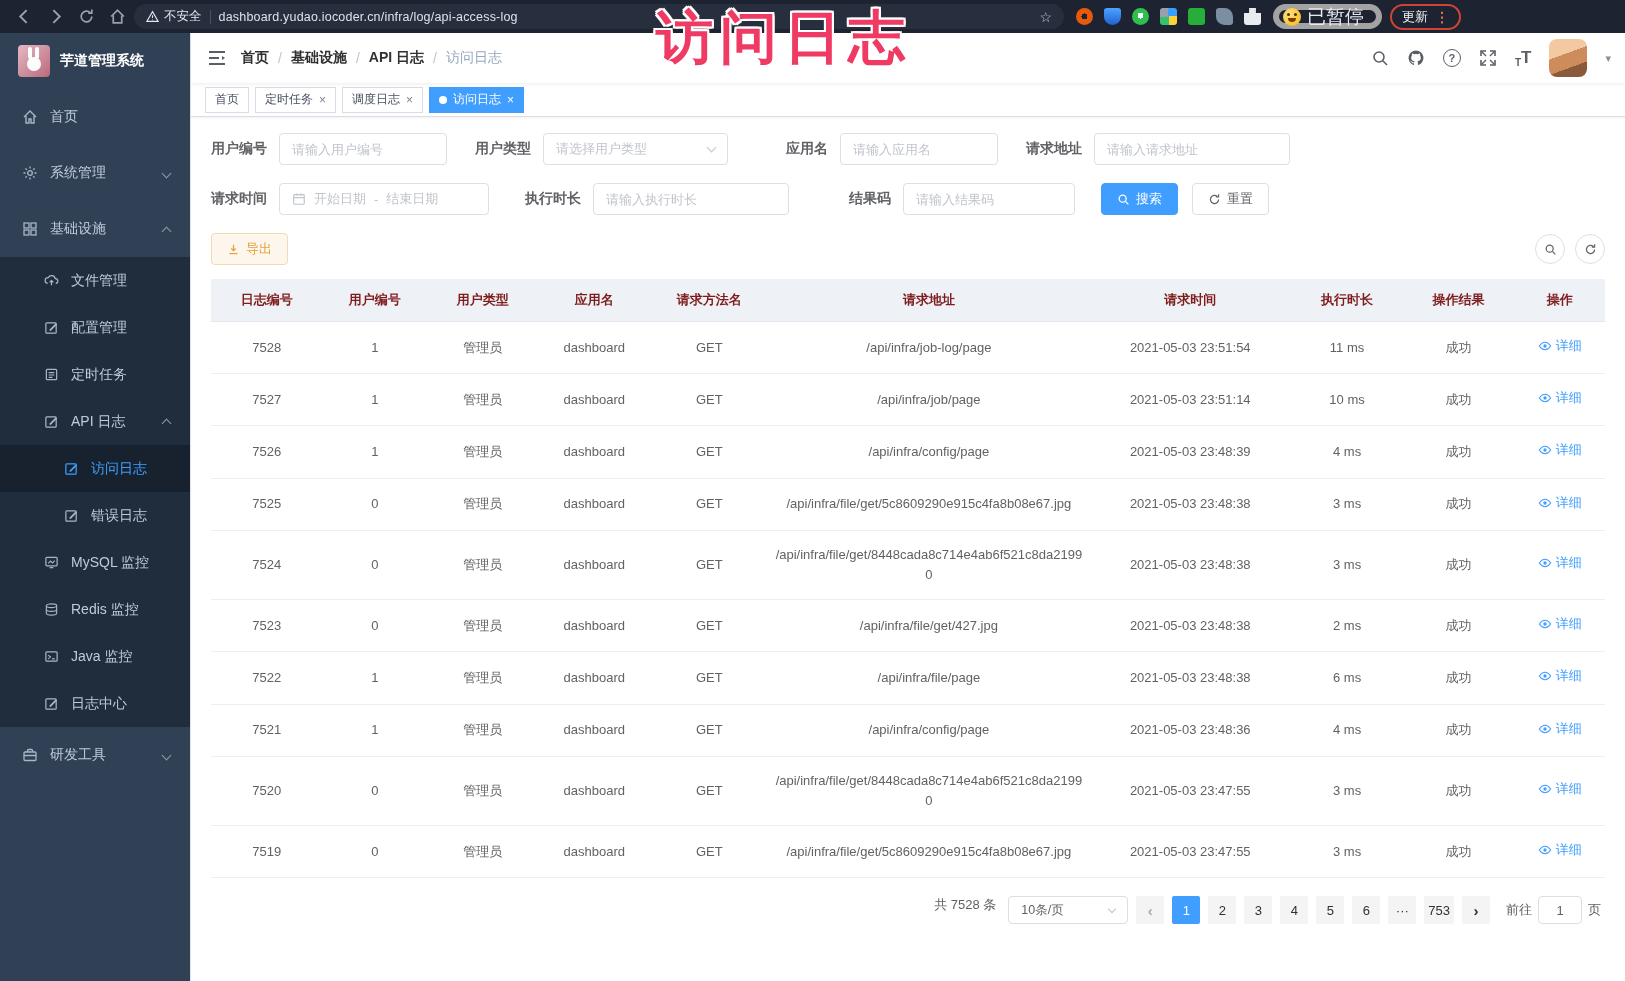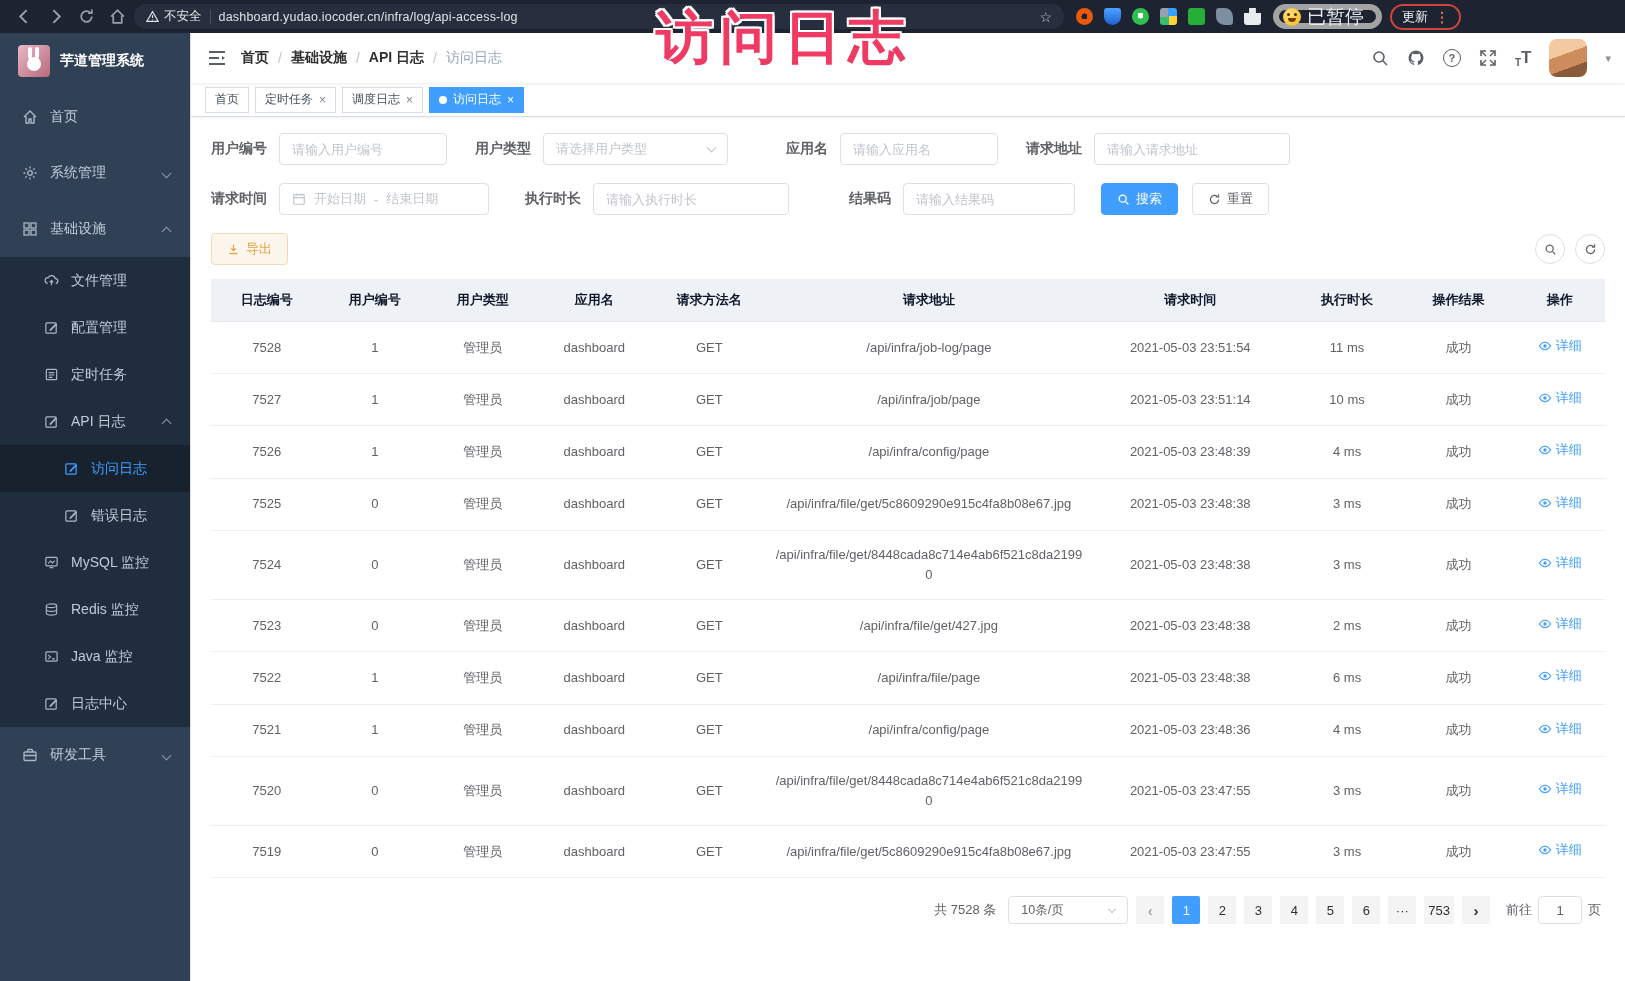--- a/index.html
+++ b/index.html
@@ -94,27 +94,27 @@
   .btn .bi { width:13px; height:13px; }
   .btn-primary { background:#409eff; border-color:#409eff; color:#fff; }
   .btn-warn-plain { background:#fdf6ec; border-color:#f5dab1; color:#e6a23c; }
   .toolbar-row { display:flex; align-items:center; margin:2px 0 14px; }
   .mini-circles { margin-left:auto; display:flex; gap:10px; }
   .mini-btn { width:30px; height:30px; border-radius:50%; border:1px solid #dcdfe6; background:#fff; display:flex; align-items:center; justify-content:center; color:#666; cursor:pointer; }
   .mini-btn .bi { width:13px; height:13px; }
 
   
   table.log { width:100%; border-collapse:collapse; font-size:13px; color:#606266; table-layout:fixed; }
-  table.log thead th { background:#eef1f6; color:#0f172a; font-weight:700; padding:12px 6px; text-align:center; border-bottom:1px solid #e4e9f0; }
+  table.log thead th { background:#eef1f6; color:#7f1d1d; font-weight:700; padding:12px 6px; text-align:center; border-bottom:1px solid #e4e9f0; }
   table.log tbody td { padding:14px 6px; text-align:center; border-bottom:1px solid #ebeef5; word-break:break-all; line-height:1.55; }
   .act-link { color:#409eff; display:inline-flex; align-items:center; gap:4px; cursor:pointer; }
   .act-link .bi { width:14px; height:14px; }
 
   
-  .pager { display:flex; align-items:center; justify-content:flex-end; gap:8px; padding:18px 4px 0; font-size:13px; color:#606266; }
+  .pager { display:flex; align-items:flex-start; justify-content:flex-end; gap:8px; padding:18px 4px 0; font-size:13px; color:#606266; }
   .pg-total { margin-right:4px; }
   .pg-size { width:120px; height:28px; font-size:12.5px; color:#606266; justify-content:space-between; cursor:pointer; }
   .pg-size .chev2 { width:6px; height:6px; border-right:1.4px solid #c0c4cc; border-bottom:1.4px solid #c0c4cc; transform:rotate(45deg); margin-top:-2px; }
   .pg-btn { min-width:28px; height:28px; border:none; border-radius:2px; background:#f4f4f5; color:#303133; font-size:13px; display:flex; align-items:center; justify-content:center; cursor:pointer; padding:0 4px; font-family:inherit; }
   .pg-btn.arrow { color:#a8abb2; font-size:15px; font-weight:700; }
   .pg-btn.active { background:#409eff; color:#fff; }
   .pg-goto { display:flex; align-items:center; gap:6px; margin-left:8px; }
   .pg-goto input { width:44px; height:28px; border:1px solid #dcdfe6; border-radius:4px; text-align:center; font-size:13px; color:#606266; outline:none; font-family:inherit; }
 
   

